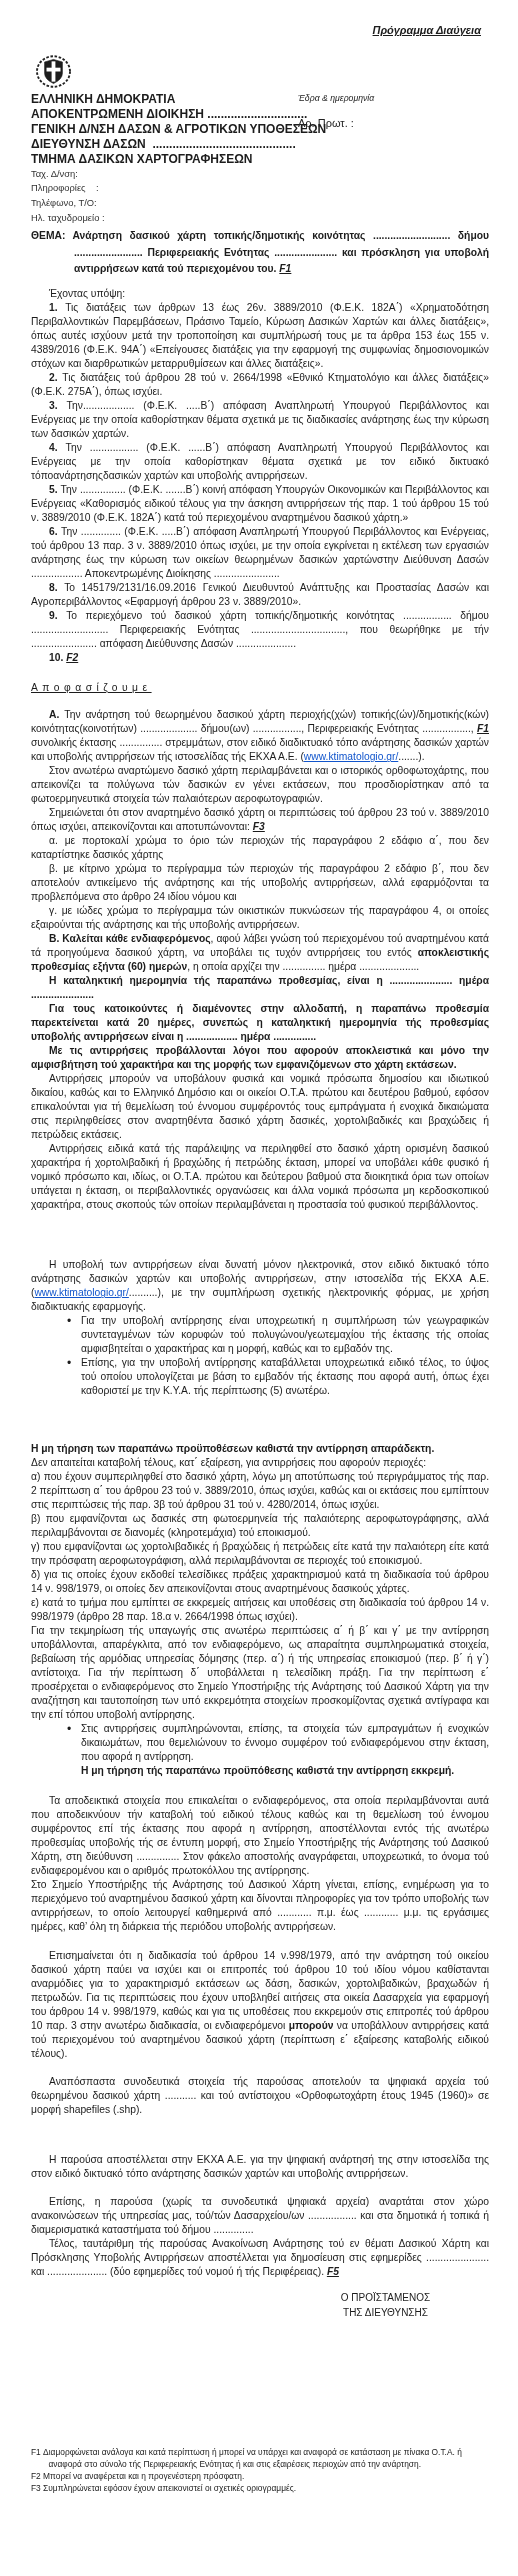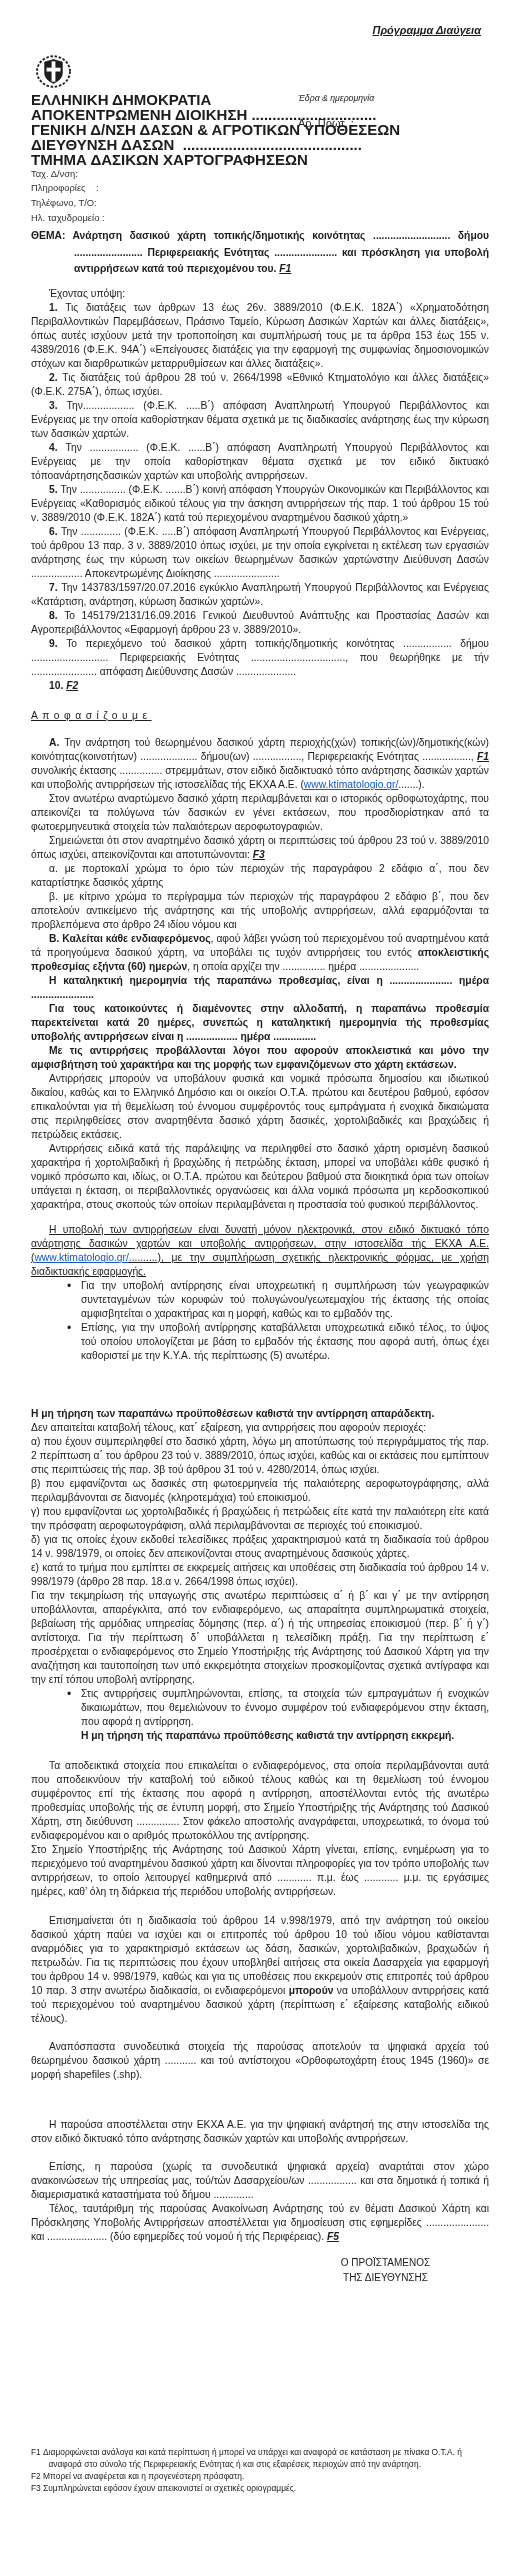--- a/index.html
+++ b/index.html
@@ -12,21 +12,21 @@
     font-size:10.3px;line-height:14px;
     overflow:hidden;
   }
   .program-title{
     position:absolute;top:23px;right:37px;
     font-size:11px;font-weight:bold;font-style:italic;
     text-decoration:underline;
   }
   .letterhead{margin:55px 29px 0 31px;position:relative;}
   .emblem{display:block;width:37px;height:33px;margin-left:3.9px;}
-  .lh-bold{font-weight:bold;font-size:15px;line-height:15px;margin-top:3.9px;}
+  .lh-bold{font-weight:bold;font-size:12px;line-height:15px;margin-top:3.9px;}
   .lh-plain{font-weight:normal;font-size:9.4px;line-height:14.6px;color:#333;}
   .lh-line{white-space:pre;}
   .seat-date{
     position:absolute;left:298px;top:91px;
     font-style:italic;font-size:8.7px;color:#222;
   }
   .protocol{
     position:absolute;left:298px;top:116px;
     font-size:11px;color:#222;text-align:right;
   }
@@ -41,21 +41,21 @@
     padding-left:43px;text-indent:-43px;
     font-weight:bold;font-size:10.3px;line-height:16.7px;
   }
   .decide{
     margin:16px 0 13.5px;
     text-align:left;letter-spacing:4.5px;text-indent:0;text-decoration:underline;
   }
   .bullet{padding-left:50px;position:relative;}
   .bullet::before{content:"\2022";position:absolute;left:36px;top:-0.6px;font-size:12.2px;}
   .bullet-cont{padding-left:50px;}
-  .g14{margin-top:9px;} .g22{margin-top:14px;} .g24{margin-top:15.5px;} .g44{margin-top:11px;text-decoration:underline;} .g56{margin-top:36px;}
+  .g14{margin-top:9px;} .g22{margin-top:14px;} .g24{margin-top:15.5px;} .g44{margin-top:46px;} .g56{margin-top:36px;}
   .g68{margin-top:44px;}
   .sig{
     margin:10.3px 39px 0 auto;width:187px;
     text-align:center;line-height:15.5px;font-size:10px;
   }
   .footnotes{
     position:absolute;left:31px;right:35px;top:2446px;
     font-size:8.4px;line-height:12px;color:#222;
   }
   .fnote{padding-left:17.4px;text-indent:-17.4px;text-align:left;}
@@ -94,30 +94,30 @@
 
   <div class="doc-body">
       <div class="para thema"><span>ΘΕΜΑ: Ανάρτηση δασικού χάρτη τοπικής/δημοτικής κοινότητας ........................... δήμου ........................ Περιφερειακής Ενότητας ...................... και πρόσκληση για υποβολή αντιρρήσεων κατά τού περιεχομένου του. </span><span class="fn">F1</span></div>
       <div class="para ind g14"><span>Έχοντας υπόψη:</span></div>
       <div class="para ind"><span class="b">1. </span><span>Τις διατάξεις των άρθρων 13 έως 26ν. 3889/2010 (Φ.Ε.Κ. 182Α΄) «Χρηματοδότηση Περιβαλλοντικών Παρεμβάσεων, Πράσινο Ταμείο, Κύρωση Δασικών Χαρτών και άλλες διατάξεις», όπως αυτές ισχύουν μετά την τροποποίηση και συμπλήρωσή τους με τα άρθρα 153 έως 155 ν. 4389/2016 (Φ.Ε.Κ. 94Α΄) «Επείγουσες διατάξεις για την εφαρμογή της συμφωνίας δημοσιονομικών στόχων και διαρθρωτικών μεταρρυθμίσεων και άλλες διατάξεις».</span></div>
       <div class="para ind"><span class="b">2. </span><span>Τις διατάξεις τού άρθρου 28 τού ν. 2664/1998 «Εθνικό Κτηματολόγιο και άλλες διατάξεις» (Φ.Ε.Κ. 275Α΄), όπως ισχύει.</span></div>
       <div class="para ind"><span class="b">3. </span><span>Την.................. (Φ.Ε.Κ. .....Β΄) απόφαση Αναπληρωτή Υπουργού Περιβάλλοντος και Ενέργειας με την οποία καθορίστηκαν θέματα σχετικά με τις διαδικασίες ανάρτησης έως την κύρωση των δασικών χαρτών.</span></div>
       <div class="para ind"><span class="b">4. </span><span>Την ................. (Φ.Ε.Κ. ......Β΄) απόφαση Αναπληρωτή Υπουργού Περιβάλλοντος και Ενέργειας με την οποία καθορίστηκαν θέματα σχετικά με τον ειδικό δικτυακό τόποανάρτησηςδασικών χαρτών και υποβολής αντιρρήσεων.</span></div>
       <div class="para ind"><span class="b">5. </span><span>Την ................ (Φ.Ε.Κ. .......Β΄) κοινή απόφαση Υπουργών Οικονομικών και Περιβάλλοντος και Ενέργειας «Καθορισμός ειδικού τέλους για την άσκηση αντιρρήσεων τής παρ. 1 τού άρθρου 15 τού ν. 3889/2010 (Φ.Ε.Κ. 182Α΄) κατά τού περιεχομένου αναρτημένου δασικού χάρτη.»</span></div>
       <div class="para ind"><span class="b">6. </span><span>Την .............. (Φ.Ε.Κ. .....Β΄) απόφαση Αναπληρωτή Υπουργού Περιβάλλοντος και Ενέργειας, τού άρθρου 13 παρ. 3 ν. 3889/2010 όπως ισχύει, με την οποία εγκρίνεται η εκτέλεση των εργασιών ανάρτησης έως την κύρωση των οικείων θεωρημένων δασικών χαρτώνστην Διεύθυνση Δασών .................. Αποκεντρωμένης Διοίκησης .......................</span></div>
-      <div class="para ind"><span class="b">7. </span><span>Την 143783/1597/20.07.2016 εγκύκλιο Αναπληρωτή Υπουργού Περιβάλλοντος και Ενέργειας «Κατάρτιση, ανάρτηση, κύρωση δασικών χαρτών».</span></div>
       <div class="para ind"><span class="b">8. </span><span>Το 145179/2131/16.09.2016 Γενικού Διευθυντού Ανάπτυξης και Προστασίας Δασών και Αγροπεριβάλλοντος «Εφαρμογή άρθρου 23 ν. 3889/2010».</span></div>
       <div class="para ind"><span class="b">9. </span><span>Το περιεχόμενο τού δασικού χάρτη τοπικής/δημοτικής κοινότητας ................. δήμου ........................... Περιφερειακής Ενότητας ................................., που θεωρήθηκε με τήν ....................... απόφαση Διεύθυνσης Δασών .....................</span></div>
       <div class="para ind"><span class="b">10. </span><span class="fn">F2</span></div>
       <div class="para decide"><span>Αποφασίζουμε</span></div>
       <div class="para ind"><span class="b">Α. </span><span>Την ανάρτηση τού θεωρημένου δασικού χάρτη περιοχής(χών) τοπικής(ών)/δημοτικής(κών) κοινότητας(κοινοτήτων) .................... δήμου(ων) ................., Περιφερειακής Ενότητας ................., </span><span class="fn">F1</span><span> συνολικής έκτασης ............... στρεμμάτων, στον ειδικό διαδικτυακό τόπο ανάρτησης δασικών χαρτών και υποβολής αντιρρήσεων τής ιστοσελίδας τής ΕΚΧΑ Α.Ε. (</span><a href="#" class="lk" style="color: rgb(17, 85, 204);">www.ktimatologio.gr/</a><span>.......).</span></div>
       <div class="para ind"><span>Στον ανωτέρω αναρτώμενο δασικό χάρτη περιλαμβάνεται και ο ιστορικός ορθοφωτοχάρτης, που απεικονίζει τα πολύγωνα τών δασικών εν γένει εκτάσεων, που προσδιορίστηκαν από τα φωτοερμηνευτικά στοιχεία τών παλαιότερων αεροφωτογραφιών.</span></div>
       <div class="para ind"><span>Σημειώνεται ότι στον αναρτημένο δασικό χάρτη οι περιπτώσεις τού άρθρου 23 τού ν. 3889/2010 όπως ισχύει, απεικονίζονται και αποτυπώνονται: </span><span class="fn">F3</span></div>
       <div class="para ind"><span>α. με πορτοκαλί χρώμα το όριο τών περιοχών τής παραγράφου 2 εδάφιο α΄, που δεν καταρτίστηκε δασικός χάρτης</span></div>
       <div class="para ind"><span>β. με κίτρινο χρώμα το περίγραμμα τών περιοχών τής παραγράφου 2 εδάφιο β΄, που δεν αποτελούν αντικείμενο τής ανάρτησης και τής υποβολής αντιρρήσεων, αλλά εφαρμόζονται τα προβλεπόμενα στο άρθρο 24 ιδίου νόμου και</span></div>
+      <div class="para ind"><span>γ. με ιώδες χρώμα το περίγραμμα τών οικιστικών πυκνώσεων τής  παραγράφου 4, οι οποίες εξαιρούνται τής ανάρτησης και τής υποβολής αντιρρήσεων.</span></div>
       <div class="para ind"><span class="b">Β. Καλείται κάθε ενδιαφερόμενος</span><span>, αφού λάβει γνώση τού περιεχομένου τού αναρτημένου κατά τά προηγούμενα δασικού χάρτη, να υποβάλει τις τυχόν αντιρρήσεις του εντός </span><span class="b">αποκλειστικής προθεσμίας εξήντα (60) ημερών</span><span>, η οποία αρχίζει την ...............  ημέρα .....................</span></div>
       <div class="para ind"><span class="b">Η καταληκτική ημερομηνία τής παραπάνω προθεσμίας, είναι η ...................... ημέρα ......................</span></div>
       <div class="para ind"><span class="b">Για τους κατοικούντες ή διαμένοντες στην αλλοδαπή, η παραπάνω προθεσμία παρεκτείνεται κατά 20 ημέρες, συνεπώς η καταληκτική ημερομηνία τής προθεσμίας υποβολής αντιρρήσεων είναι η .................. ημέρα ...............</span></div>
       <div class="para ind"><span class="b">Με τις αντιρρήσεις προβάλλονται λόγοι που αφορούν αποκλειστικά και μόνο την αμφισβήτηση τού χαρακτήρα και της μορφής των εμφανιζόμενων στο χάρτη εκτάσεων.</span></div>
       <div class="para ind"><span>Αντιρρήσεις μπορούν να υποβάλουν φυσικά και νομικά πρόσωπα δημοσίου και ιδιωτικού δικαίου, καθώς και το Ελληνικό Δημόσιο και οι οικείοι Ο.Τ.Α. πρώτου και δευτέρου βαθμού, εφόσον επικαλούνται για τή θεμελίωση τού έννομου συμφέροντός τους εμπράγματα ή ενοχικά δικαιώματα στις περιληφθείσες στον αναρτηθέντα δασικό χάρτη δασικές, χορτολιβαδικές και βραχώδεις ή πετρώδεις εκτάσεις.</span></div>
       <div class="para ind"><span>Αντιρρήσεις ειδικά κατά τής παράλειψης να περιληφθεί στο δασικό χάρτη ορισμένη δασικού χαρακτήρα ή χορτολιβαδική ή βραχώδης ή πετρώδης έκταση, μπορεί να υποβάλει κάθε φυσικό ή νομικό πρόσωπο και, ιδίως, οι Ο.Τ.Α. πρώτου και δεύτερου βαθμού στα διοικητικά όρια των οποίων υπάγεται η έκταση, οι περιβαλλοντικές οργανώσεις και άλλα νομικά πρόσωπα μη κερδοσκοπικού χαρακτήρα, στους σκοπούς τών οποίων περιλαμβάνεται η προστασία τού φυσικού περιβάλλοντος.</span></div>
       <div class="para ind g44"><span>Η υποβολή των αντιρρήσεων είναι δυνατή μόνον ηλεκτρονικά, στον ειδικό δικτυακό τόπο ανάρτησης δασικών χαρτών και υποβολής αντιρρήσεων, στην ιστοσελίδα τής ΕΚΧΑ Α.Ε. (</span><a href="#" class="lk" style="color: rgb(17, 85, 204);">www.ktimatologio.gr/</a><span>..........</span><span>), με την συμπλήρωση σχετικής ηλεκτρονικής φόρμας, με χρήση διαδικτυακής εφαρμογής.</span></div>
       <div class="para bullet"><span>Για την υποβολή αντίρρησης είναι υποχρεωτική η συμπλήρωση τών γεωγραφικών συντεταγμένων τών κορυφών τού πολυγώνου/γεωτεμαχίου τής έκτασης τής οποίας αμφισβητείται ο χαρακτήρας και η μορφή, καθώς και το εμβαδόν της.</span></div>
       <div class="para bullet"><span>Επίσης, για την υποβολή αντίρρησης καταβάλλεται υποχρεωτικά ειδικό τέλος, το ύψος τού οποίου υπολογίζεται με βάση το εμβαδόν τής έκτασης που αφορά αυτή, όπως έχει καθοριστεί με την Κ.Υ.Α. τής περίπτωσης (5) ανωτέρω.</span></div>
       <div class="para g68"><span class="b">Η μη τήρηση των παραπάνω προϋποθέσεων καθιστά την αντίρρηση απαράδεκτη.</span></div>

